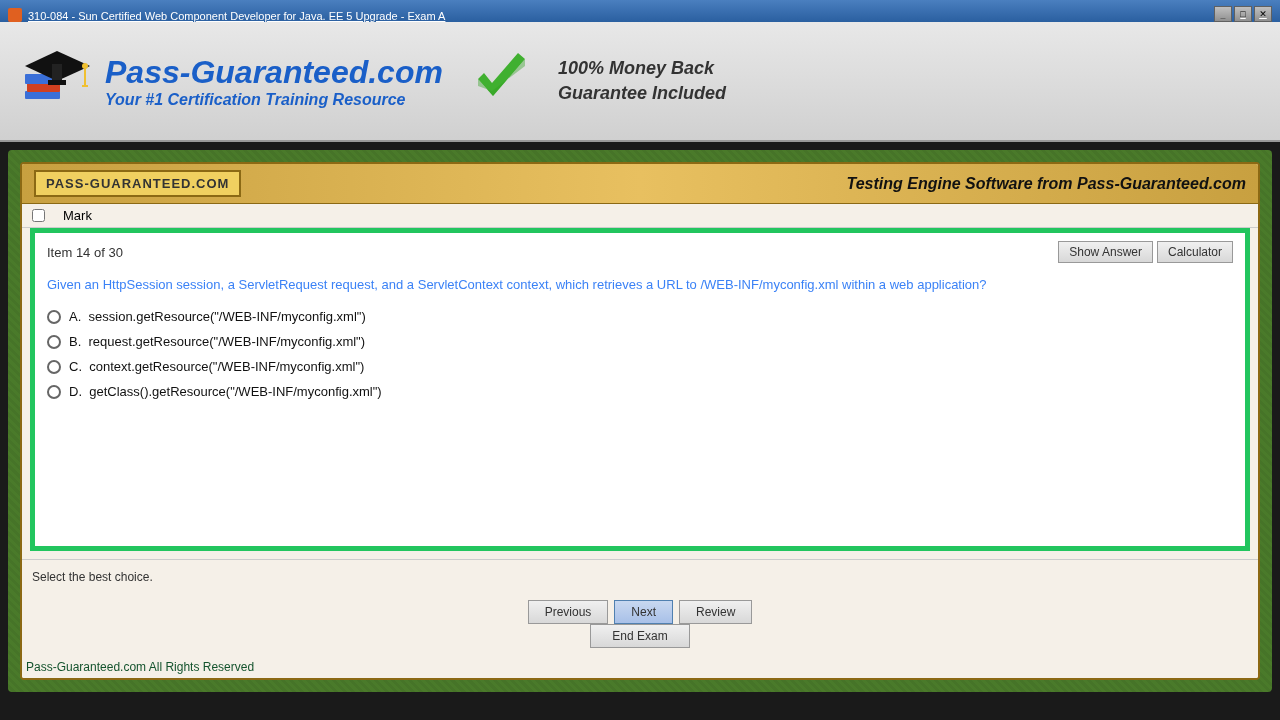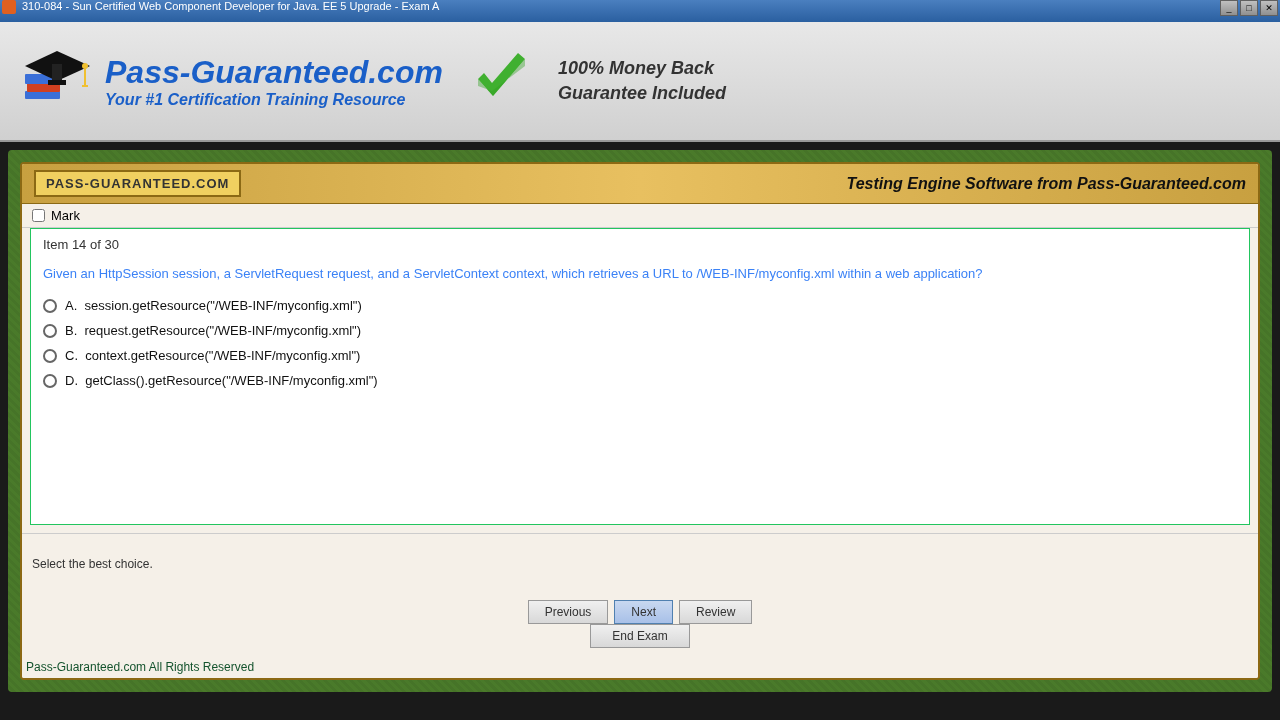--- a/index.html
+++ b/index.html
@@ -10,24 +10,25 @@
       width: 1280px;
       height: 720px;
       overflow: hidden;
     }
 
     
     #titlebar {
       background: linear-gradient(to bottom, #4a7fbf, #2a5fa0);
       height: 22px;
       display: flex;
-      align-items: flex-start;
-      padding: 0 2px;
+      align-items: flex-end;
+      padding: 0 8px;
       color: white;
       font-size: 11px;
+      text-decoration: underline;
     }
     #titlebar-icon {
       width: 14px; height: 14px;
       background: #e06020;
       border-radius: 2px;
       margin-right: 6px;
       display: inline-block;
     }
     .titlebar-controls {
       margin-left: auto;
@@ -131,30 +132,30 @@
       font-weight: bold;
       font-style: italic;
       color: #111;
     }
 
     
     #mark-row {
       padding: 4px 10px;
       display: flex;
       align-items: center;
-      gap: 6px;
+      gap: 18px;
       background: #f5f0e8;
       border-bottom: 1px solid #ccc;
     }
 
     
     #question-area {
       flex: 1;
       background: white;
-      border: 1px solid #22c55e;
+      border: 5px solid #22c55e;
       margin: 0 8px 8px 8px;
       overflow-y: auto;
       padding: 8px 12px;
     }
     #question-header-row {
       display: flex;
       justify-content: space-between;
       align-items: center;
       margin-bottom: 8px;
       padding-bottom: 4px;
@@ -203,21 +204,21 @@
       margin-top: 1px;
       cursor: pointer;
     }
     .option-label {
       font-size: 13px;
       color: #111;
     }
 
     
     #instruction-row {
-      padding: 23px 10px;
+      padding: 10px 10px;
       background: #f5f0e8;
       border-top: 1px solid #ccc;
       font-size: 12px;
       color: #333;
     }
 
     
     #nav-row {
       display: flex;
       justify-content: space-between;
@@ -325,20 +326,24 @@
     </div>
 
     <div id="mark-row">
       <input type="checkbox" style="width: 13px; height: 13px; cursor: pointer;">
       <span>Mark</span>
     </div>
 
     <div id="question-area">
       <div id="question-header-row">
         <span id="item-counter">Item 14 of 30</span>
+        <div id="button-group">
+          <button class="exam-btn">Show Answer</button>
+          <button class="exam-btn">Calculator</button>
+        </div>
       </div>
 
       <div id="question-text">Given an HttpSession session, a ServletRequest request, and a ServletContext context, which retrieves a URL to /WEB-INF/myconfig.xml within a web application?</div>
 
       <div class="option-row">
         <div class="option-radio"></div>
         <span class="option-label">
           <span>A.&nbsp;</span>
           <span>session.getResource("/WEB-INF/myconfig.xml")</span>
         </span>

